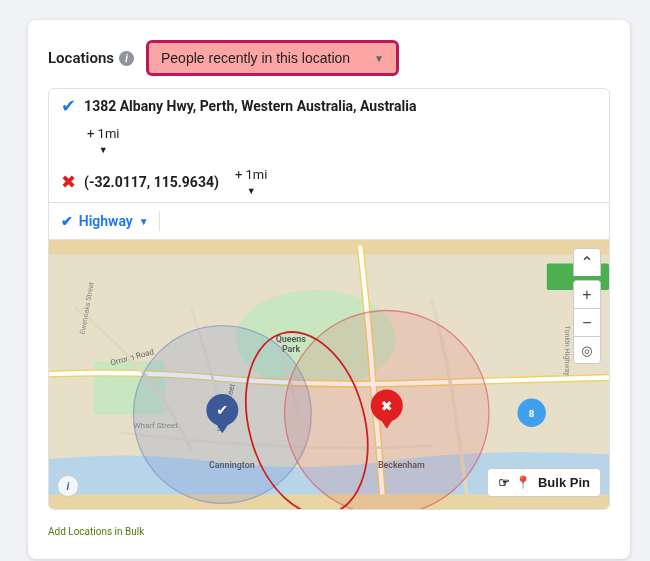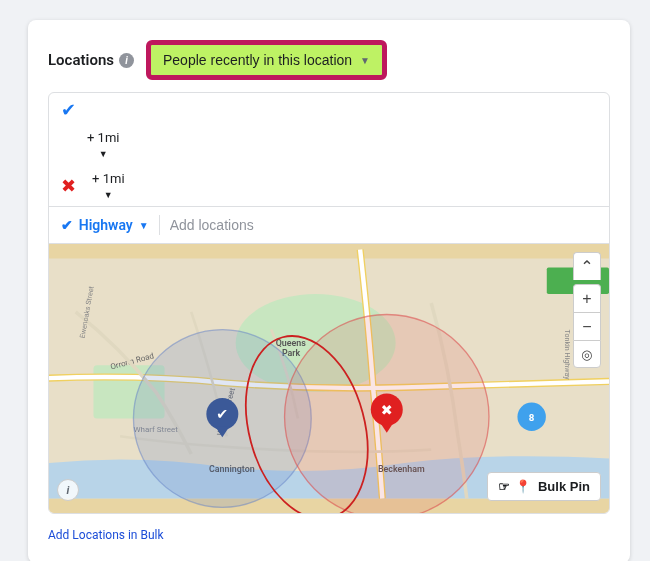--- a/index.html
+++ b/index.html
@@ -44,24 +44,24 @@
       display: inline-flex;
       align-items: center;
       justify-content: center;
       font-style: italic;
       font-weight: 700;
       cursor: pointer;
     }
     .dropdown-btn {
       display: flex;
       align-items: center;
-      gap: 8px;
-      border: 5px solid #be185d;
+      gap: 24px;
+      border: 3px solid #be185d;
       border-radius: 6px;
-      background: #bef264;
+      background: #fca5a5;
       padding: 7px 12px;
       font-size: 14px;
       color: #1c1e21;
       cursor: pointer;
     }
     .dropdown-btn .chevron {
       font-size: 10px;
       color: #606770;
     }
     .location-box {
@@ -240,22 +240,22 @@
       align-items: center;
       justify-content: center;
       font-size: 11px;
       color: #606770;
       font-style: italic;
       font-weight: 700;
       cursor: pointer;
     }
     .add-bulk-link {
       margin-top: 10px;
-      font-size: 12px;
-      color: #1d4ed8;
+      font-size: 10px;
+      color: #4d7c0f;
       cursor: pointer;
       text-decoration: none;
     }
     .yellow-road { fill: none; stroke: #f0d060; stroke-width: 8; }
     .park-area { fill: #c8e6c0; }
     .circle-blue-fill { fill: rgba(100,130,200,0.2); stroke: rgba(100,130,200,0.5); stroke-width: 1.5; }
     .circle-red-fill { fill: rgba(220,80,80,0.15); stroke: rgba(220,80,80,0.6); stroke-width: 1.5; }
     .oval-red { fill: none; stroke: #cc2020; stroke-width: 2; }
   </style>
 </head>
@@ -271,46 +271,47 @@
     <button class="dropdown-btn">
       <span>People recently in this location</span>
       <span class="chevron">▼</span>
     </button>
   </div>
 
   <div class="location-box">
 
     <div class="location-item">
       <span class="pin-blue">✔</span>
+      <span class="location-name">1382 Albany Hwy, Perth, Western Australia, Australia</span>
     </div>
     <div class="radius-row">
       <span class="radius-tag">
         <span>+ 1mi</span>
         <span class="chevron-sm">▼</span>
       </span>
     </div>
 
     <div class="location-item">
       <span class="pin-red">✖</span>
+      <span class="location-coords">(-32.0117, 115.9634)</span>
       <span style="margin-left:8px;">
         <span class="radius-tag">
           <span>+ 1mi</span>
           <span class="chevron-sm">▼</span>
         </span>
       </span>
     </div>
 
     <div class="toolbar-row">
       <div class="include-btn">
         <span style="color:#1877f2; font-size:14px;">✔</span>
         <span>Highway</span>
         <span style="font-size:10px;">▼</span>
       </div>
       <div class="toolbar-divider"></div>
-      <input class="add-locations-input" type="text" placeholder="Add locations" style="">
     </div>
 
     <div class="map-container">
       <div class="map-bg">
         <svg class="map-svg" viewBox="0 0 630 270" xmlns="http://www.w3.org/2000/svg">
 
           <rect width="630" height="270" fill="#e8dfc8"></rect>
 
           <ellipse cx="300" cy="95" rx="90" ry="55" class="park-area"></ellipse>
           <rect x="50" y="120" width="80" height="60" rx="4" fill="#c8e6c0"></rect>

